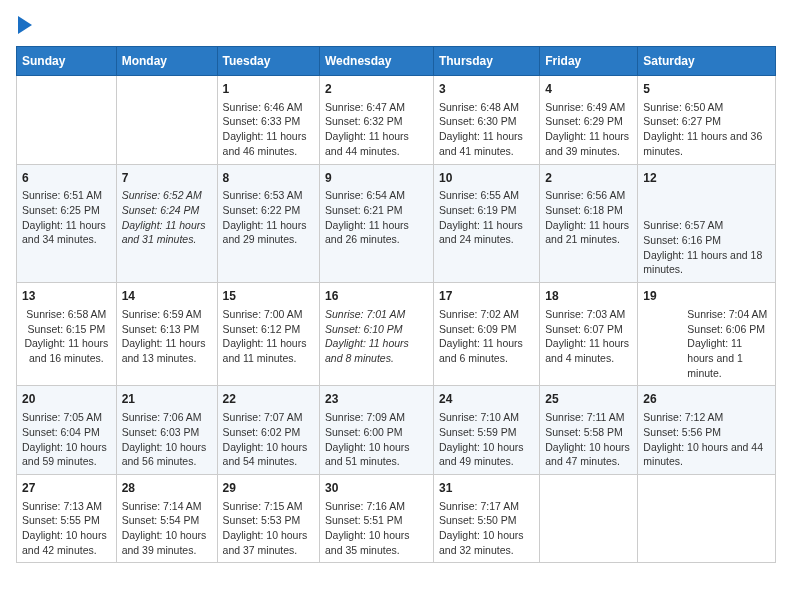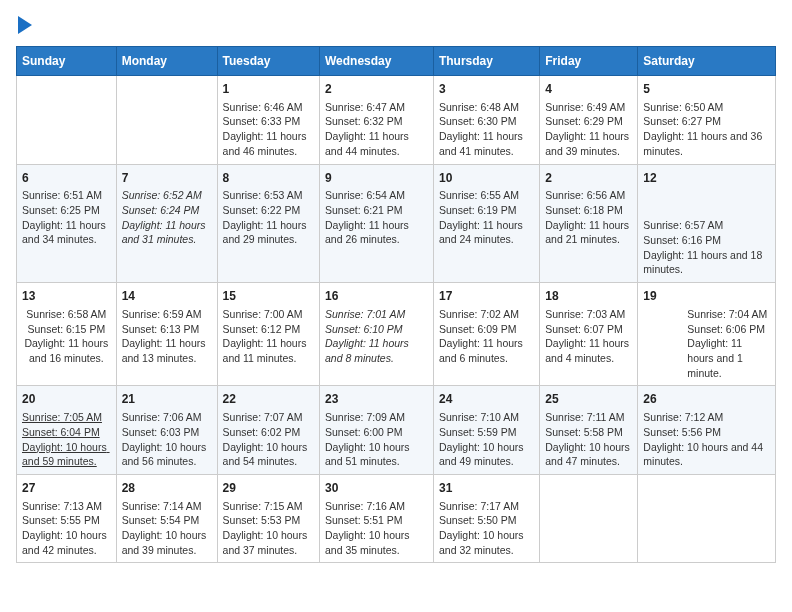--- a/index.html
+++ b/index.html
@@ -244,21 +244,21 @@
         <td>
           <span class="day-num">19</span>
           <div class="cell-content" style="white-space: pre-wrap; margin-left: 44px;">Sunrise: 7:04 AM
 Sunset: 6:06 PM
 Daylight: 11 hours and 1 minute.</div>
         </td>
       </tr>
       <tr>
         <td>
           <span class="day-num">20</span>
-          <div class="cell-content" style="white-space: pre-wrap; text-decoration: underline;">Sunrise: 7:05 AM
+          <div class="cell-content" style="white-space: pre-wrap;">Sunrise: 7:05 AM
 Sunset: 6:04 PM
 Daylight: 10 hours and 59 minutes.</div>
         </td>
         <td>
           <span class="day-num">21</span>
           <div class="cell-content" style="white-space: pre-wrap;">Sunrise: 7:06 AM
 Sunset: 6:03 PM
 Daylight: 10 hours and 56 minutes.</div>
         </td>
         <td>

